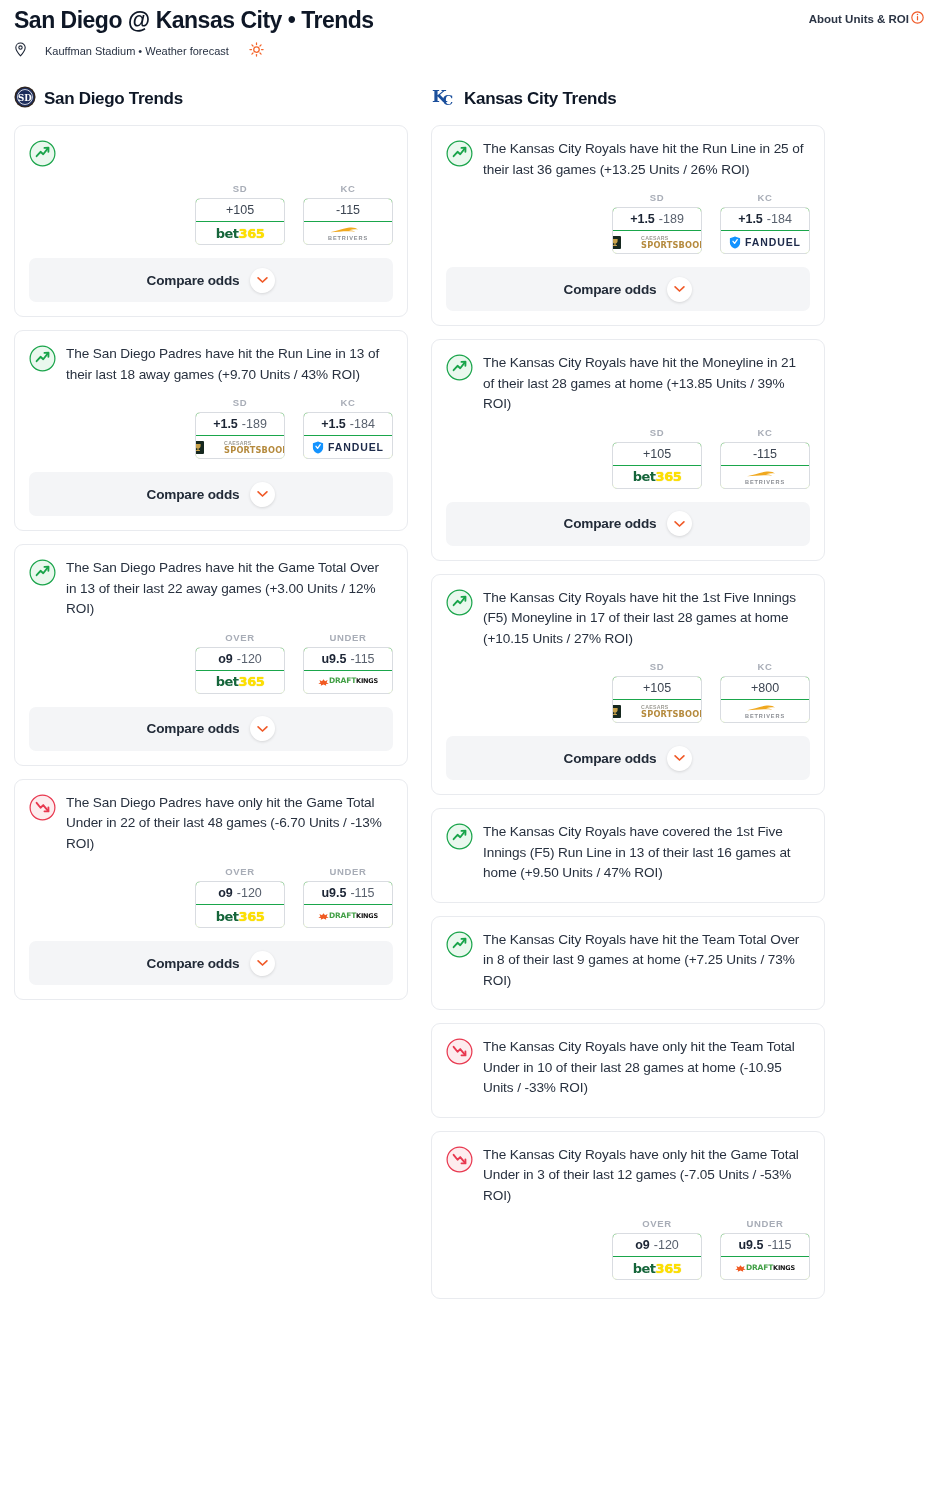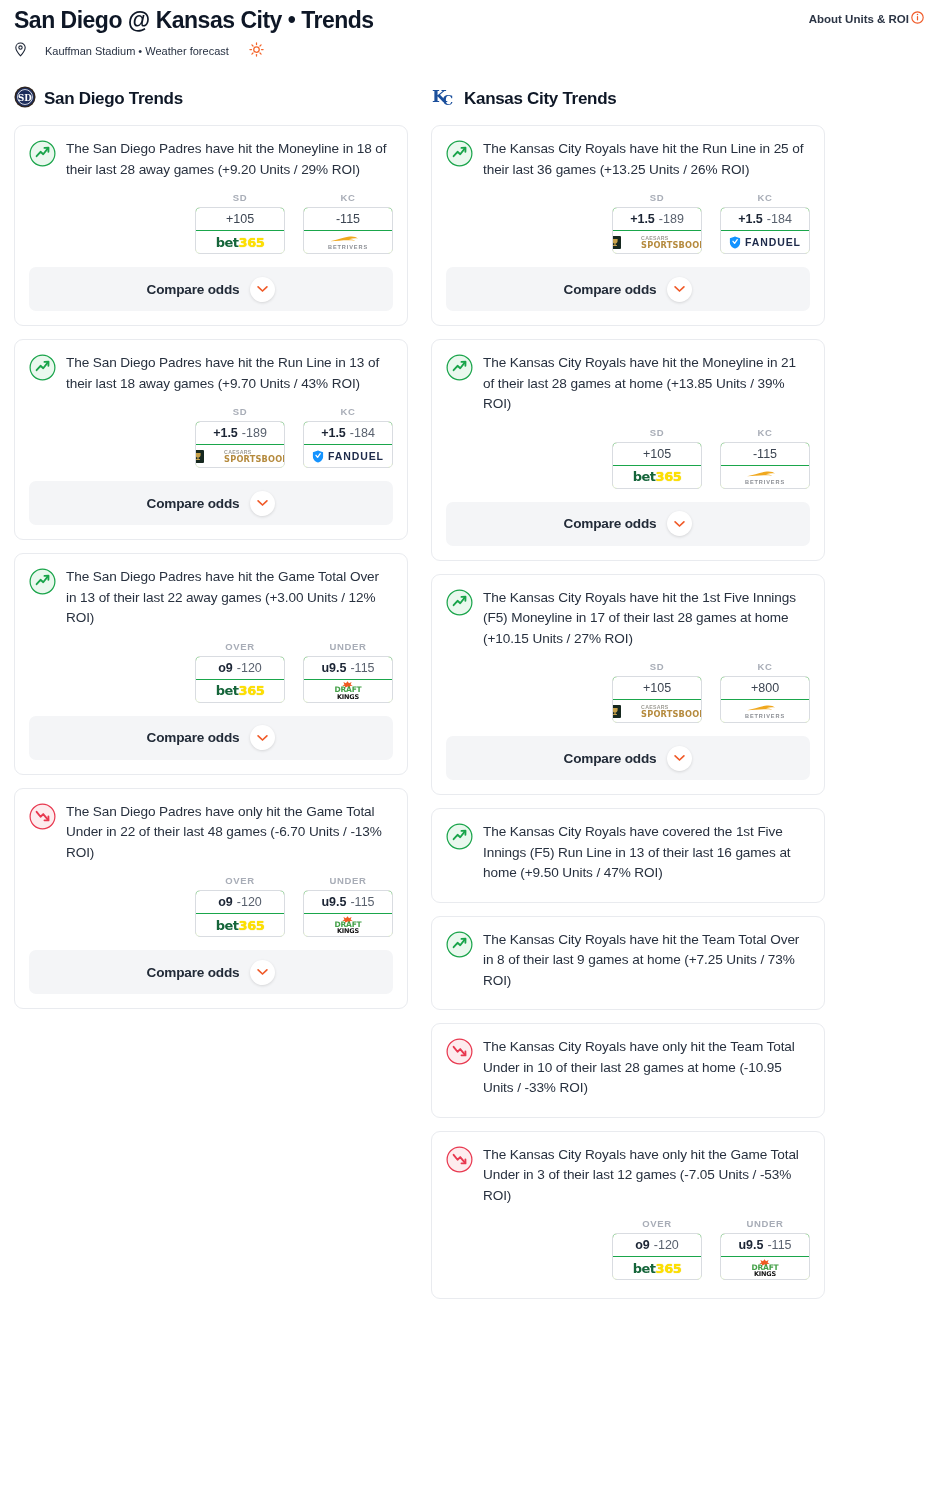--- a/index.html
+++ b/index.html
@@ -151,21 +151,21 @@
   .bk-caesars .cz-txt { line-height: 7px; text-align: left; }
   .bk-caesars .cz-top { font-size: 5.2px; font-weight: 700; letter-spacing: 0.3px; color: #9d9b93; display: block; }
   .bk-caesars .cz-bot { font-size: 8.2px; font-weight: 800; letter-spacing: 0.2px; color: #b58a3d; display: block; font-family: "DejaVu Sans", sans-serif; }
 
   .bk-fanduel { display: flex; align-items: center; gap: 4px; }
   .bk-fanduel .fd-txt { font-size: 10.5px; font-weight: 800; letter-spacing: 0.9px; color: #1d2a4a; }
 
   .bk-betrivers { display: flex; flex-direction: column; align-items: center; gap: 0px; }
   .bk-betrivers .br-txt { font-size: 5.6px; font-weight: 800; letter-spacing: 0.9px; color: #8c8f95; }
 
-  .bk-dk { display: flex; flex-direction: column; align-items: center; line-height: 6.5px; }
+  .bk-dk { display: flex; flex-direction: row; align-items: center; line-height: 6.5px; }
   .bk-dk .dk-1 { font-size: 7.5px; font-weight: 800; color: #43a047; letter-spacing: -0.2px; font-family: "DejaVu Sans", sans-serif;}
   .bk-dk .dk-2 { font-size: 6.5px; font-weight: 800; color: #111111; letter-spacing: -0.2px; font-family: "DejaVu Sans", sans-serif;}
 
   
   .compare-wrap { padding: 13px 14px 14px 14px; }
   .compare-btn {
     background: #f4f5f7;
     border-radius: 7px;
     height: 44px;
     display: flex;
@@ -243,21 +243,20 @@
       <div class="col-head-title">San Diego Trends</div>
     </div>
       <div class="trend-card">
         <div class="trend-body">
           <span class="trend-icon">
     <svg width="27" height="27" viewBox="0 0 22 22">
       <circle cx="11" cy="11" r="10.1" fill="#eaf8ee" stroke="#19a44a" stroke-width="1"></circle>
       <path d="M6.2 13.2 L9.4 9.6 L11.6 11.6 L15.5 6.6" fill="none" stroke="#19a44a" stroke-width="1.5" stroke-linecap="round" stroke-linejoin="round"></path>
       <path d="M12.6 6.4 L15.9 6.3 L15.8 9.6" fill="none" stroke="#19a44a" stroke-width="1.5" stroke-linecap="round" stroke-linejoin="round"></path>
     </svg></span>
-          <div class="trend-text">The San Diego Padres have hit the Moneyline in 18 of their last 28 away games (+9.20 Units / 29% ROI)</div>
         </div>
         <div class="odds-area">
           <div class="odds-col">
               <div class="odds-label">SD</div>
               <div class="odds-box">
                 <div class="odds-price">
                 <span class="single">+105</span>
               </div>
                 <div class="book-cell">
                 <span class="bk-bet365"><span class="b1">bet</span><span class="b2">365</span></span>

